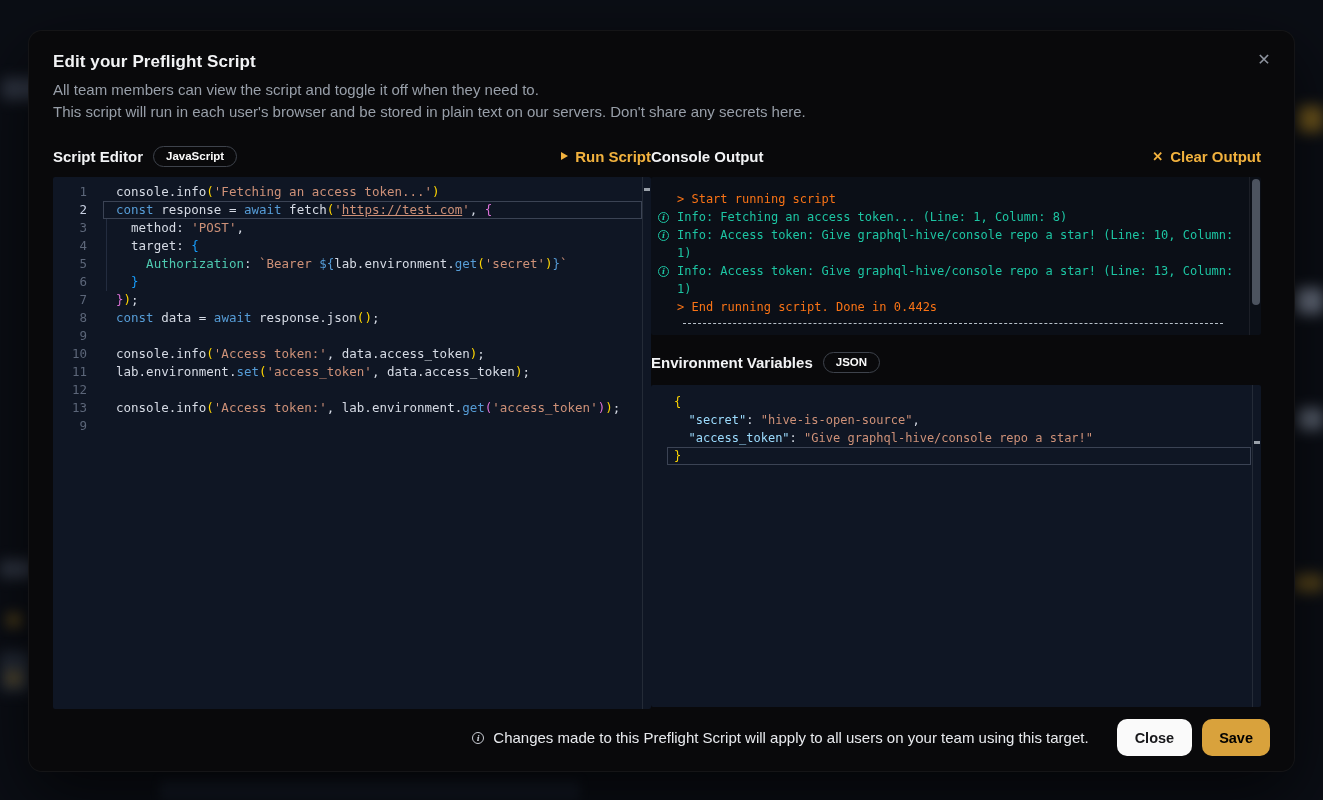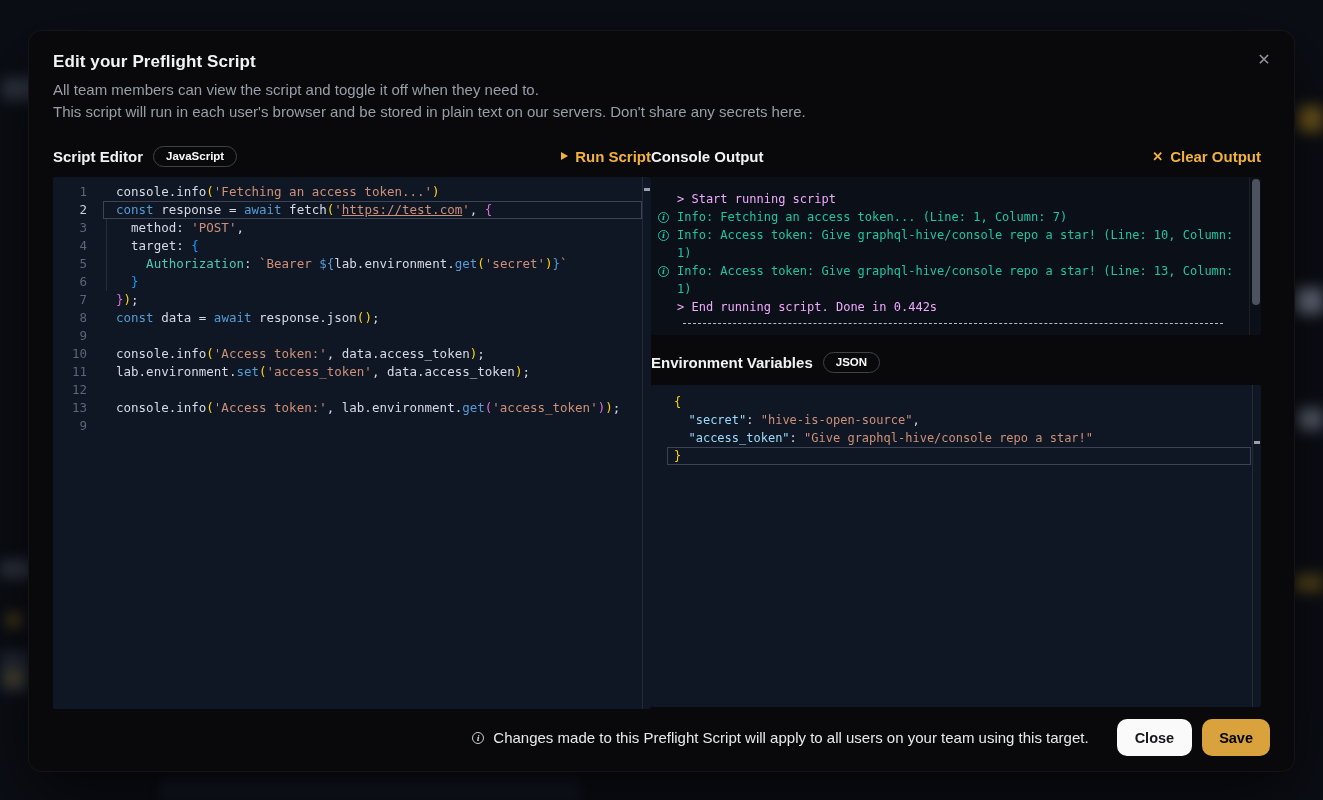--- a/index.html
+++ b/index.html
@@ -73,21 +73,21 @@
   }
 
   
   .console-body { padding:13px 20px 0 6px; }
   .crow { display:flex; font-size:12px; line-height:18px; white-space:pre; font-family:"DejaVu Sans Mono", monospace; }
   .cicon { flex:none; width:20px; display:flex; align-items:center; justify-content:flex-start; padding-left:1px; }
   .info-circle {
     width:11px; height:11px; border:1px solid currentColor; border-radius:50%;
     font:italic 700 8px "DejaVu Serif", serif; display:flex; align-items:center; justify-content:center;
   }
-  .c-log { color:#f0abfc; }
+  .c-log { color:#f97316; }
   .c-info { color:#1dc5a3; }
   .c-sep { border-top:1px dashed rgba(214,223,233,.85); margin:7px 18px 0 26px; height:0; }
   .console-track { position:absolute; right:0; top:0; bottom:0; width:12px; border-left:1px solid rgba(255,255,255,.07); }
   .console-thumb { position:absolute; right:1px; top:2px; width:8px; height:126px; background:#4c535f; border-radius:4px; }
 
   
   .footer { display:flex; align-items:center; justify-content:flex-end; margin-top:10px; gap:10px; }
   .note { display:flex; align-items:center; gap:9px; color:#e8eaee; font-size:15px; margin-right:18px; }
   .note .info-circle { width:12px; height:12px; color:#c9cdd4; }
   .btn { height:37px; border:none; border-radius:10px; font-weight:600; font-size:14.5px; cursor:pointer; font-family:"Liberation Sans", sans-serif; }
@@ -159,21 +159,21 @@
       <div class="col-head">
         <span class="section-title">Console Output</span>
         <button class="amber-action">
           <span class="x-icon">✕</span>
           <span>Clear Output</span>
         </button>
       </div>
       <div class="panel console-panel">
         <div class="console-body" id="console-body">
             <div class="crow c-log"><span class="cicon"></span><span>&gt; Start running script</span></div>
-            <div class="crow c-info"><span class="cicon"><span class="info-circle">i</span></span><span>Info: Fetching an access token... (Line: 1, Column: 7)</span></div>
+            <div class="crow c-info"><span class="cicon"><span class="info-circle">i</span></span><span>Info: Fetching an access token... (Line: 1, Column: 8)</span></div>
             <div class="crow c-info"><span class="cicon"><span class="info-circle">i</span></span><span>Info: Access token: Give graphql-hive/console repo a star! (Line: 10, Column:</span></div>
             <div class="crow c-info"><span class="cicon"></span><span>1)</span></div>
             <div class="crow c-info"><span class="cicon"><span class="info-circle">i</span></span><span>Info: Access token: Give graphql-hive/console repo a star! (Line: 13, Column:</span></div>
             <div class="crow c-info"><span class="cicon"></span><span>1)</span></div>
             <div class="crow c-log"><span class="cicon"></span><span>&gt; End running script. Done in 0.442s</span></div>
             <div class="c-sep"></div>
           </div>
         <div class="console-track">
           <div class="console-thumb"></div>
         </div>

